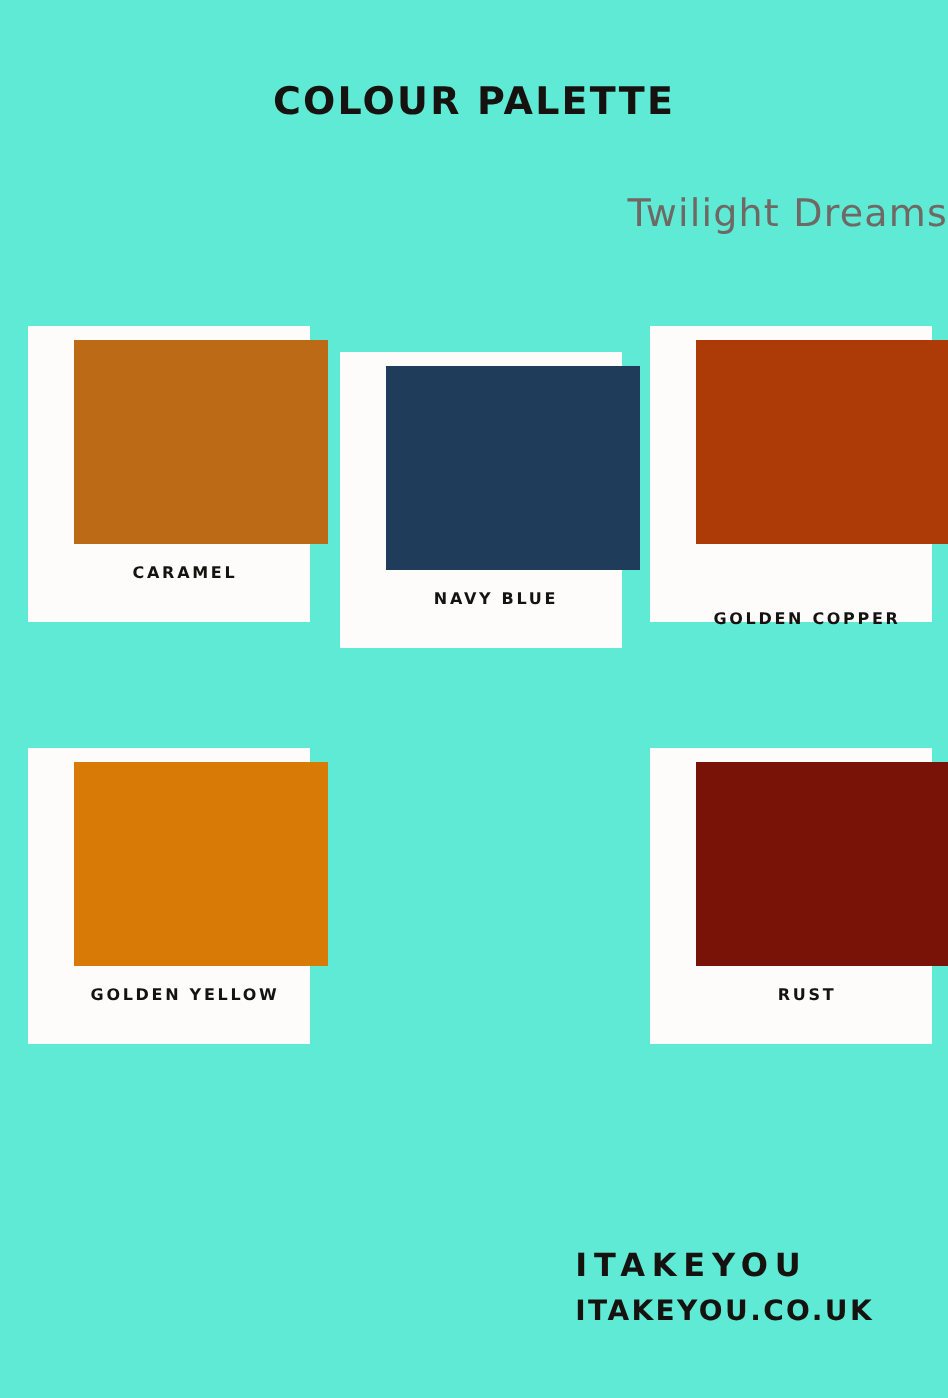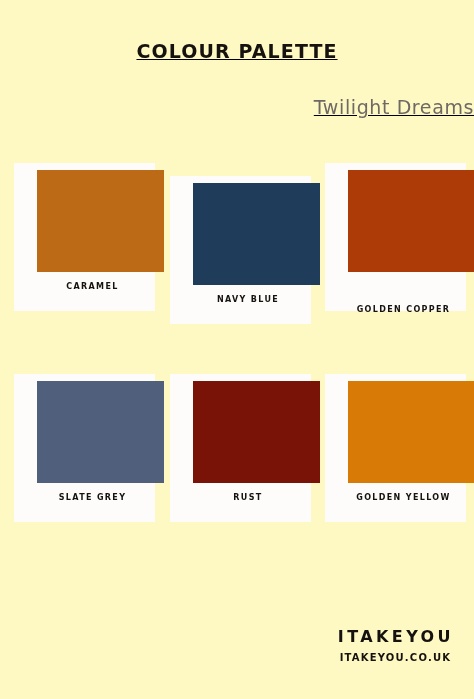--- a/index.html
+++ b/index.html
@@ -88,49 +88,49 @@
     color: #15120f;
     text-align: center;
     margin-top: 11px;
     line-height: 1;
     white-space: nowrap;
   }
 
   
   .footer {
     position: absolute;
-    right: 20px;
+    right: 36px;
     bottom: 36px;
-    text-align: center;
+    text-align: left;
   }
 
   .brand-name {
     font-family: "DejaVu Sans", sans-serif;
     font-size: 16px;
     font-weight: 700;
     letter-spacing: 3.4px;
     color: #15120f;
     line-height: 1;
   }
 
   .brand-url {
     font-family: "DejaVu Sans", sans-serif;
-    font-size: 10px;
+    font-size: 14px;
     font-weight: 700;
     letter-spacing: 1.2px;
     color: #15120f;
     line-height: 1;
     margin-top: 8px;
     margin-right: 1px;
   }
 </style>
 </head>
 <body style="background: rgb(232, 225, 220);">
 
-<div class="poster" style="background: #fef9c3; text-decoration: underline;">
+<div class="poster" style="background: #5eead4;">
 
   <div class="header">
     <div class="poster-title">COLOUR PALETTE</div>
     <div class="poster-subtitle">Twilight Dreams</div>
   </div>
 
   <div class="grid">
 
     <div class="row">
       <div class="swatch-card" style="background: rgb(253, 252, 250);">
@@ -143,33 +143,29 @@
         <div class="swatch-label">NAVY BLUE</div>
       </div>
 
       <div class="swatch-card" style="background: rgb(253, 252, 250); gap: 23px;">
         <div class="swatch-color" style="background: rgb(173, 59, 8);"></div>
         <div class="swatch-label">GOLDEN COPPER</div>
       </div>
     </div>
 
     <div class="row">
+
       <div class="swatch-card" style="background: rgb(253, 252, 250);">
-        <div class="swatch-color" style="background: rgb(79, 95, 124);"></div>
-        <div class="swatch-label">SLATE GREY</div>
+        <div class="swatch-color" style="background: rgb(216, 123, 6);"></div>
+        <div class="swatch-label">GOLDEN YELLOW</div>
       </div>
 
       <div class="swatch-card" style="background: rgb(253, 252, 250);">
         <div class="swatch-color" style="background: rgb(121, 18, 7);"></div>
         <div class="swatch-label">RUST</div>
-      </div>
-
-      <div class="swatch-card" style="background: rgb(253, 252, 250);">
-        <div class="swatch-color" style="background: rgb(216, 123, 6);"></div>
-        <div class="swatch-label">GOLDEN YELLOW</div>
       </div>
     </div>
 
   </div>
 
   <div class="footer">
     <div class="brand-name">ITAKEYOU</div>
     <div class="brand-url">ITAKEYOU.CO.UK</div>
   </div>
 

